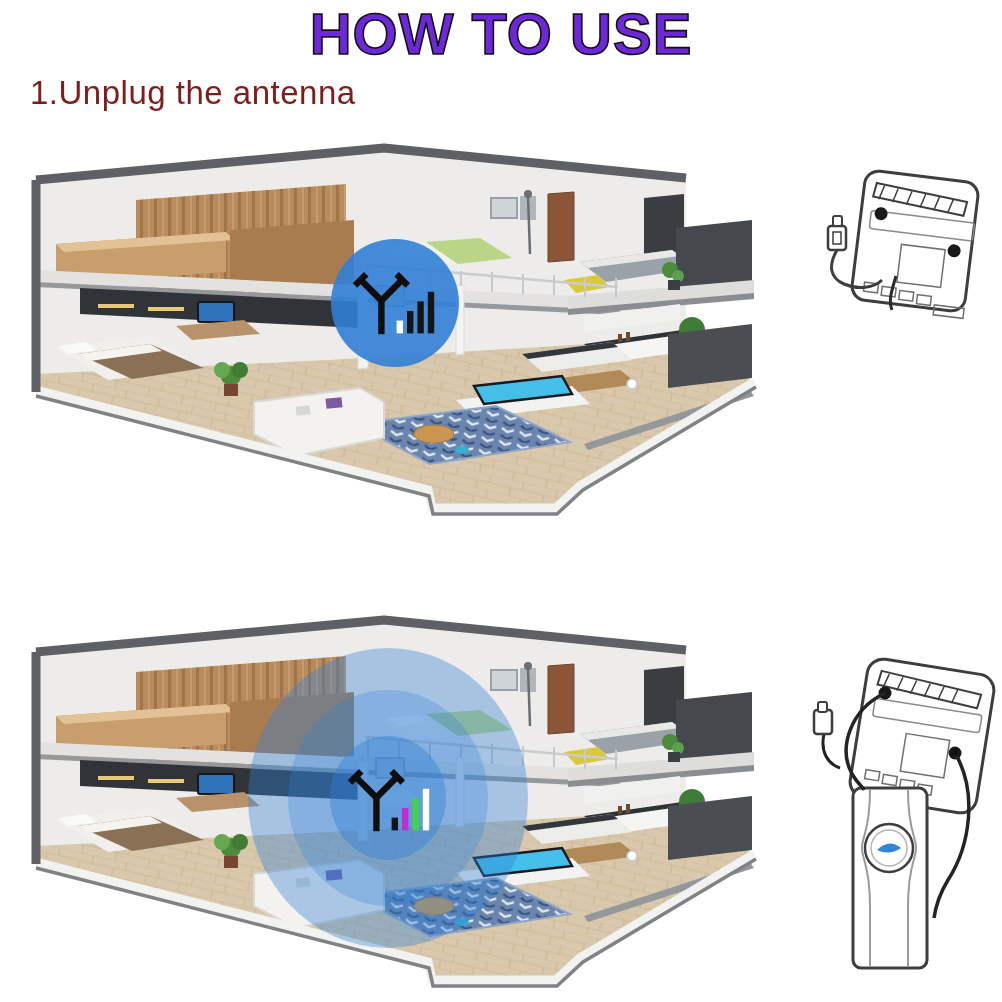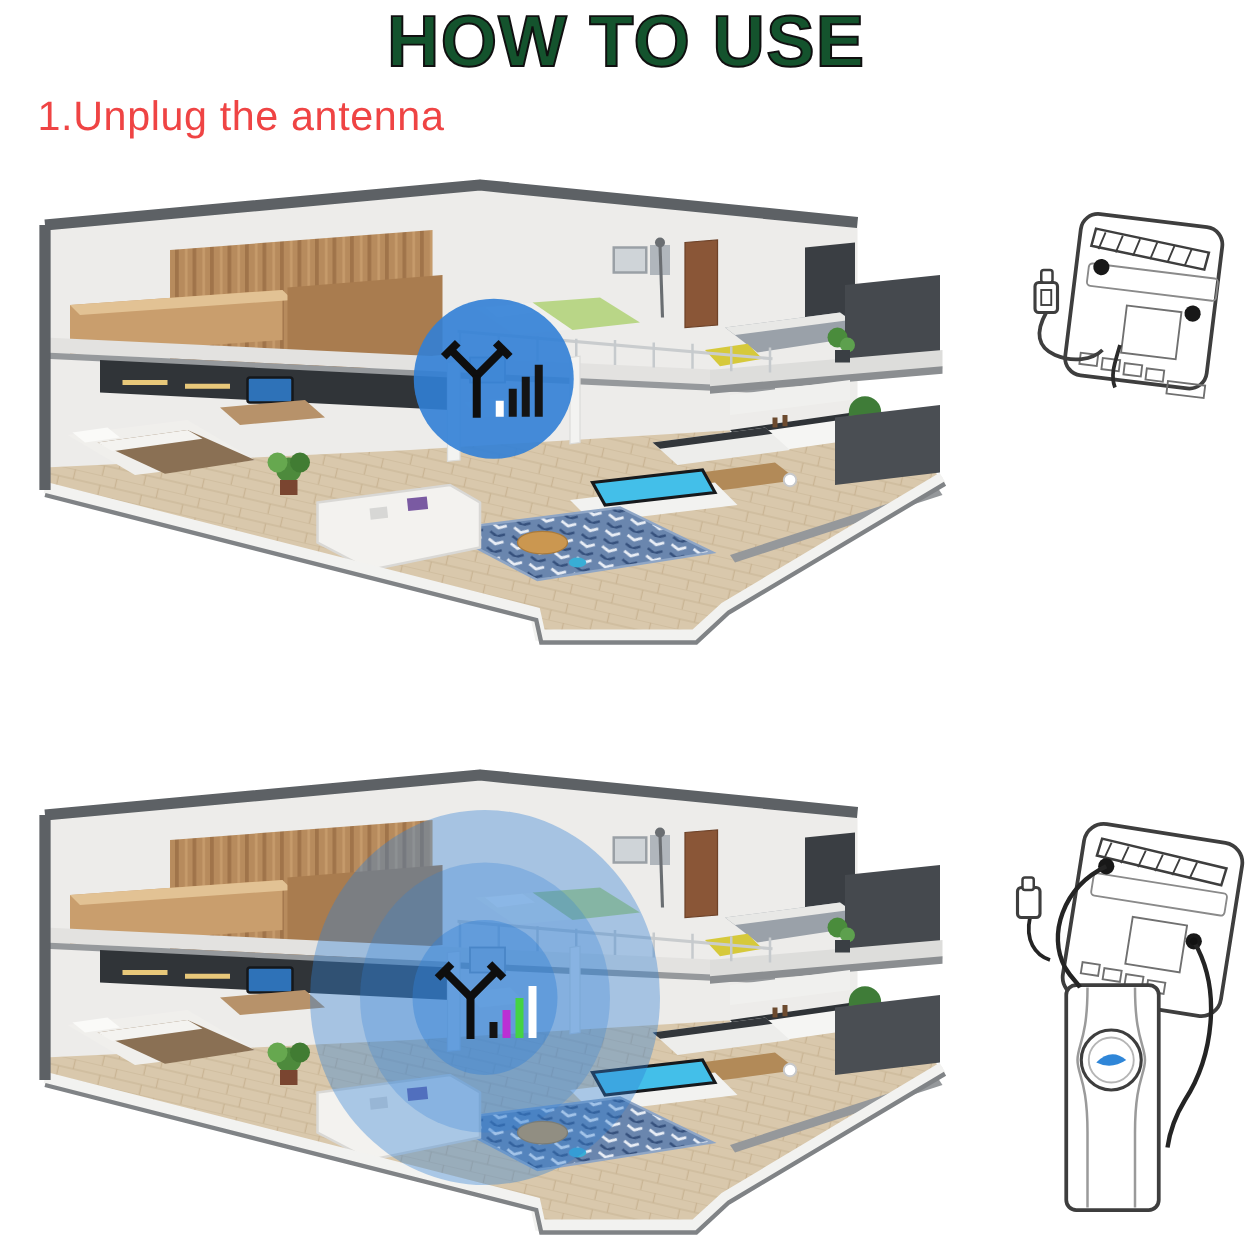--- a/index.html
+++ b/index.html
@@ -1,22 +1,22 @@
 <!DOCTYPE html>
 <html><head>
 <meta charset="utf-8">
 <style>
   html,body{margin:0;padding:0;background:#ffffff;}
   body{width:1002px;height:1002px;overflow:hidden;position:relative;
        font-family:"Liberation Sans", sans-serif;}
   .canvas{position:absolute;inset:0;background:#ffffff;}
   .title{position:absolute;top:0;left:0;width:100%;text-align:center;
-         font-size:58px;font-weight:bold;letter-spacing:1px;color:#14532d;
+         font-size:58px;font-weight:bold;letter-spacing:1px;color:#6d28d9;
          -webkit-text-stroke:1.6px #101010;}
-  .step-label{position:absolute;left:30px;font-size:33px;color:#ef4444;
+  .step-label{position:absolute;left:30px;font-size:33px;color:#7f1d1d;
               font-weight:400;letter-spacing:.5px;}
   .step1{top:74px;}
   .step2{top:544px;}
   svg{position:absolute;display:block;}
   .defs-holder{width:0;height:0;position:absolute;}
   .house1{left:28px;top:138px;width:764px;height:394px;}
   .house2{left:28px;top:610px;width:764px;height:394px;}
   .router1{left:800px;top:154px;width:200px;height:172px;}
   .router2{left:806px;top:636px;width:190px;height:340px;}
 </style>

